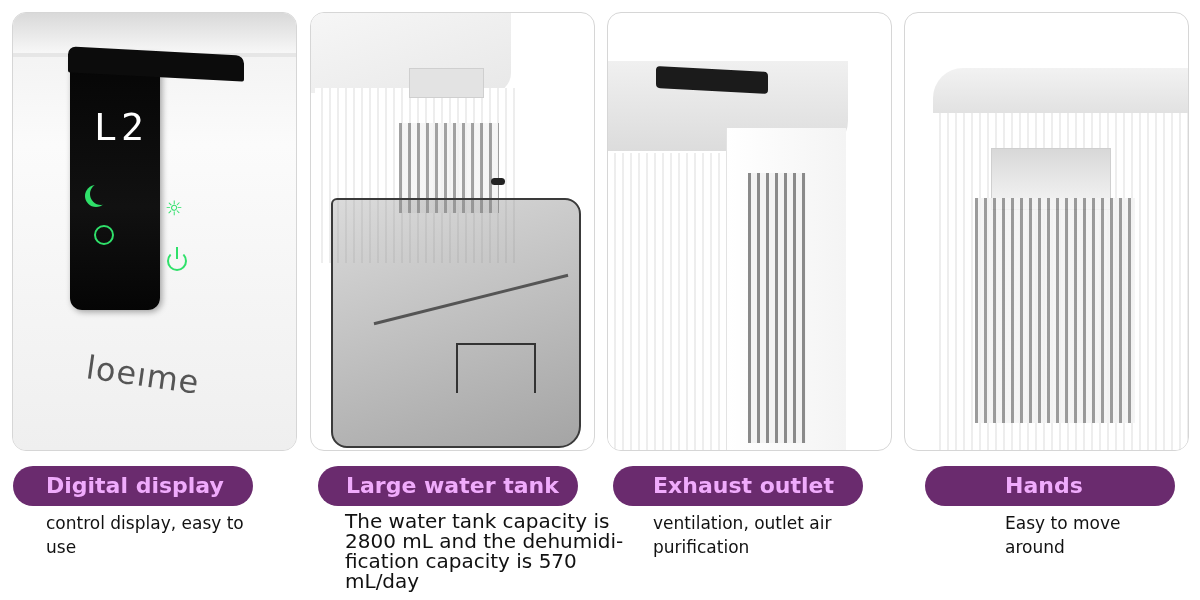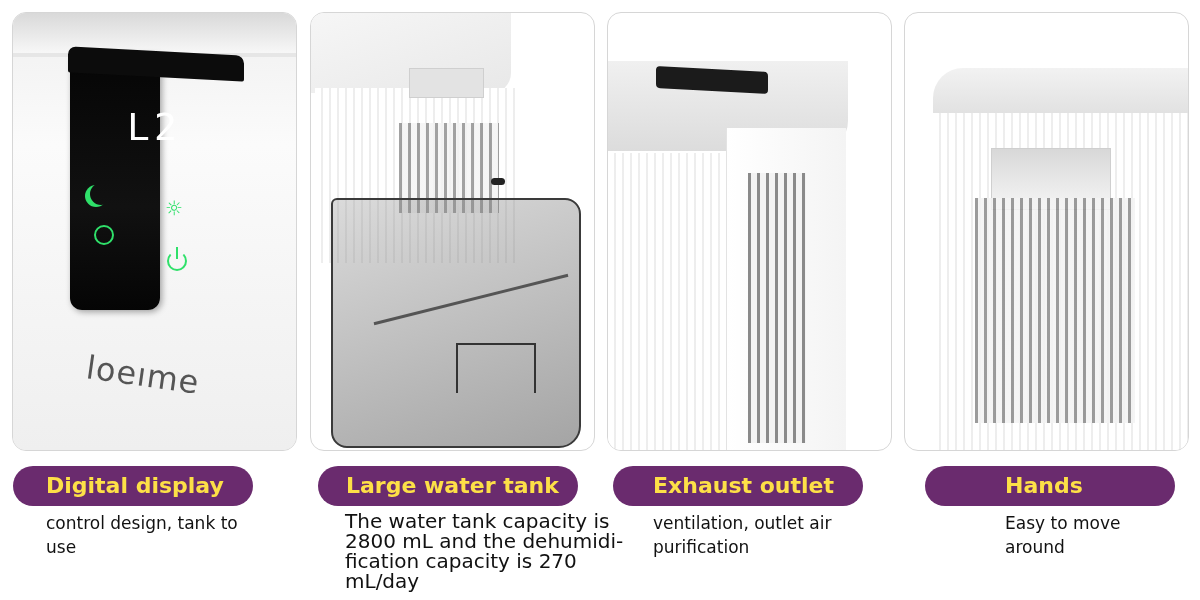--- a/index.html
+++ b/index.html
@@ -1,49 +1,49 @@
 <!DOCTYPE html>
 <html><head>
 <meta charset="utf-8">
 <style>
   * { box-sizing: border-box; margin: 0; padding: 0; }
   body { width: 1200px; height: 600px; background: #ffffff; position: relative; overflow: hidden; font-family: "DejaVu Sans", "Liberation Sans", sans-serif; }
   .card { position: absolute; top: 12px; width: 285px; height: 439px; border: 1px solid #d6d6d6; border-radius: 14px; overflow: hidden; background: #f4f4f4; }
-  .pill { position: absolute; top: 466px; height: 40px; border-radius: 20px; background: #6a2b6e; color: #fde047; font-weight: bold; font-size: 22px; line-height: 40px; }
+  .pill { position: absolute; top: 466px; height: 40px; border-radius: 20px; background: #6a2b6e; color: #f0abfc; font-weight: bold; font-size: 22px; line-height: 40px; }
   .desc { position: absolute; top: 511px; font-size: 17px; line-height: 24px; color: #111; }
   .desc.small { font-size: 20px; line-height: 20px; }
   .desc span { display: block; }
   .ribs { position: absolute; background: repeating-linear-gradient(90deg, #ffffff 0px, #ffffff 6px, #dcdcdc 7px, #ffffff 8px); }
   .grille { position: absolute; background: repeating-linear-gradient(90deg, #8a8a8a 0px, #8a8a8a 3px, #f3f3f3 3px, #f3f3f3 9px); }
 </style>
 </head>
 <body>
 
 <div class="card" style="left:12px;">
   <div style="position:absolute;inset:0;background:linear-gradient(180deg,#f0f0f0 0%,#fbfbfb 30%,#efefef 100%);">
     <div style="position:absolute;left:0;top:0;width:285px;height:40px;background:linear-gradient(180deg,#d9d9d9,#f7f7f7);"></div>
     <div style="position:absolute;left:0;top:40px;width:285px;height:4px;background:#e6e6e6;"></div>
 
     <div style="position:absolute;left:57px;top:40px;width:90px;height:257px;background:linear-gradient(180deg,#050505,#111 60%,#050505);border-radius:6px 4px 12px 12px;box-shadow:2px 2px 6px rgba(0,0,0,0.35);">
       <div style="position:absolute;left:-2px;top:-2px;width:176px;height:26px;background:#0c0c0c;border-radius:8px 8px 2px 2px;transform:skewY(3deg);"></div>
-      <div style="position:absolute;left:24px;top:52px;font-family:'DejaVu Sans Mono',monospace;font-size:38px;color:#ffffff;letter-spacing:4px;margin-left:33px;">L2</div>
+      <div style="position:absolute;left:24px;top:52px;font-family:'DejaVu Sans Mono',monospace;font-size:38px;color:#ffffff;letter-spacing:4px;">L2</div>
       <div style="position:absolute;left:20px;top:130px;width:22px;height:22px;border-radius:50%;box-shadow:-5px 2px 0 0 #2fe06a;"></div>
       <div style="position:absolute;left:95px;top:143px;font-size:20px;color:#2fe06a;">☼</div>
       <div style="position:absolute;left:24px;top:172px;width:20px;height:20px;border:2px solid #2fe06a;border-radius:50%;"></div>
       <div style="position:absolute;left:97px;top:198px;width:20px;height:20px;border:2px solid #2fe06a;border-top-color:transparent;border-radius:50%;"></div>
       <div style="position:absolute;left:106px;top:194px;width:2px;height:12px;background:#2fe06a;"></div>
     </div>
     <div style="position:absolute;left:73px;top:343px;font-size:32px;color:#555;transform:rotate(8deg);letter-spacing:1px;">loeıme</div>
   </div>
 </div>
 <div class="pill" style="left:13px;width:240px;padding-left:33px;">
   <span>Digital display</span>
 </div>
 <div class="desc" style="left:46px;">
-  <span>control design, tank to</span>
+  <span>control display, easy to</span>
   <span>use</span>
 </div>
 
 <div class="card" style="left:310px;background:#ffffff;">
   <div style="position:absolute;inset:0;">
     <div style="position:absolute;left:0;top:0;width:200px;height:80px;background:linear-gradient(160deg,#f6f6f6,#e8e8e8);border-radius:0 0 20px 0;"></div>
     <div class="ribs" style="left:4px;top:75px;width:200px;height:175px;"></div>
     <div class="grille" style="left:88px;top:110px;width:100px;height:90px;opacity:0.8;"></div>
     <div style="position:absolute;left:98px;top:55px;width:75px;height:30px;background:#e3e3e3;border:1px solid #cfcfcf;"></div>
     <div style="position:absolute;left:180px;top:165px;width:14px;height:7px;background:#222;border-radius:4px;"></div>
@@ -52,21 +52,21 @@
     <div style="position:absolute;left:60px;top:285px;width:200px;height:3px;background:#555;transform:rotate(-14deg);"></div>
     <div style="position:absolute;left:145px;top:330px;width:80px;height:50px;border:2px solid #333;border-bottom:none;"></div>
   </div>
 </div>
 <div class="pill" style="left:318px;width:260px;padding-left:28px;">
   <span>Large water tank</span>
 </div>
 <div class="desc small" style="left:345px;">
   <span>The water tank capacity is</span>
   <span>2800 mL and the dehumidi-</span>
-  <span>fication capacity is 270</span>
+  <span>fication capacity is 570</span>
   <span>mL/day</span>
 </div>
 
 <div class="card" style="left:607px;background:#ffffff;">
   <div style="position:absolute;inset:0;">
     <div style="position:absolute;left:0;top:48px;width:240px;height:90px;background:linear-gradient(180deg,#f0f0f0,#dcdcdc);border-radius:0 0 30px 0;"></div>
     <div style="position:absolute;left:48px;top:56px;width:112px;height:22px;background:#1b1b1b;border-radius:4px;transform:skewY(3deg);"></div>
     <div class="ribs" style="left:0;top:140px;width:118px;height:300px;"></div>
     <div style="position:absolute;left:118px;top:115px;width:120px;height:325px;background:linear-gradient(90deg,#ffffff,#f4f4f4);border-left:1px solid #e3e3e3;"></div>
     <div class="grille" style="left:140px;top:160px;width:58px;height:270px;"></div>

